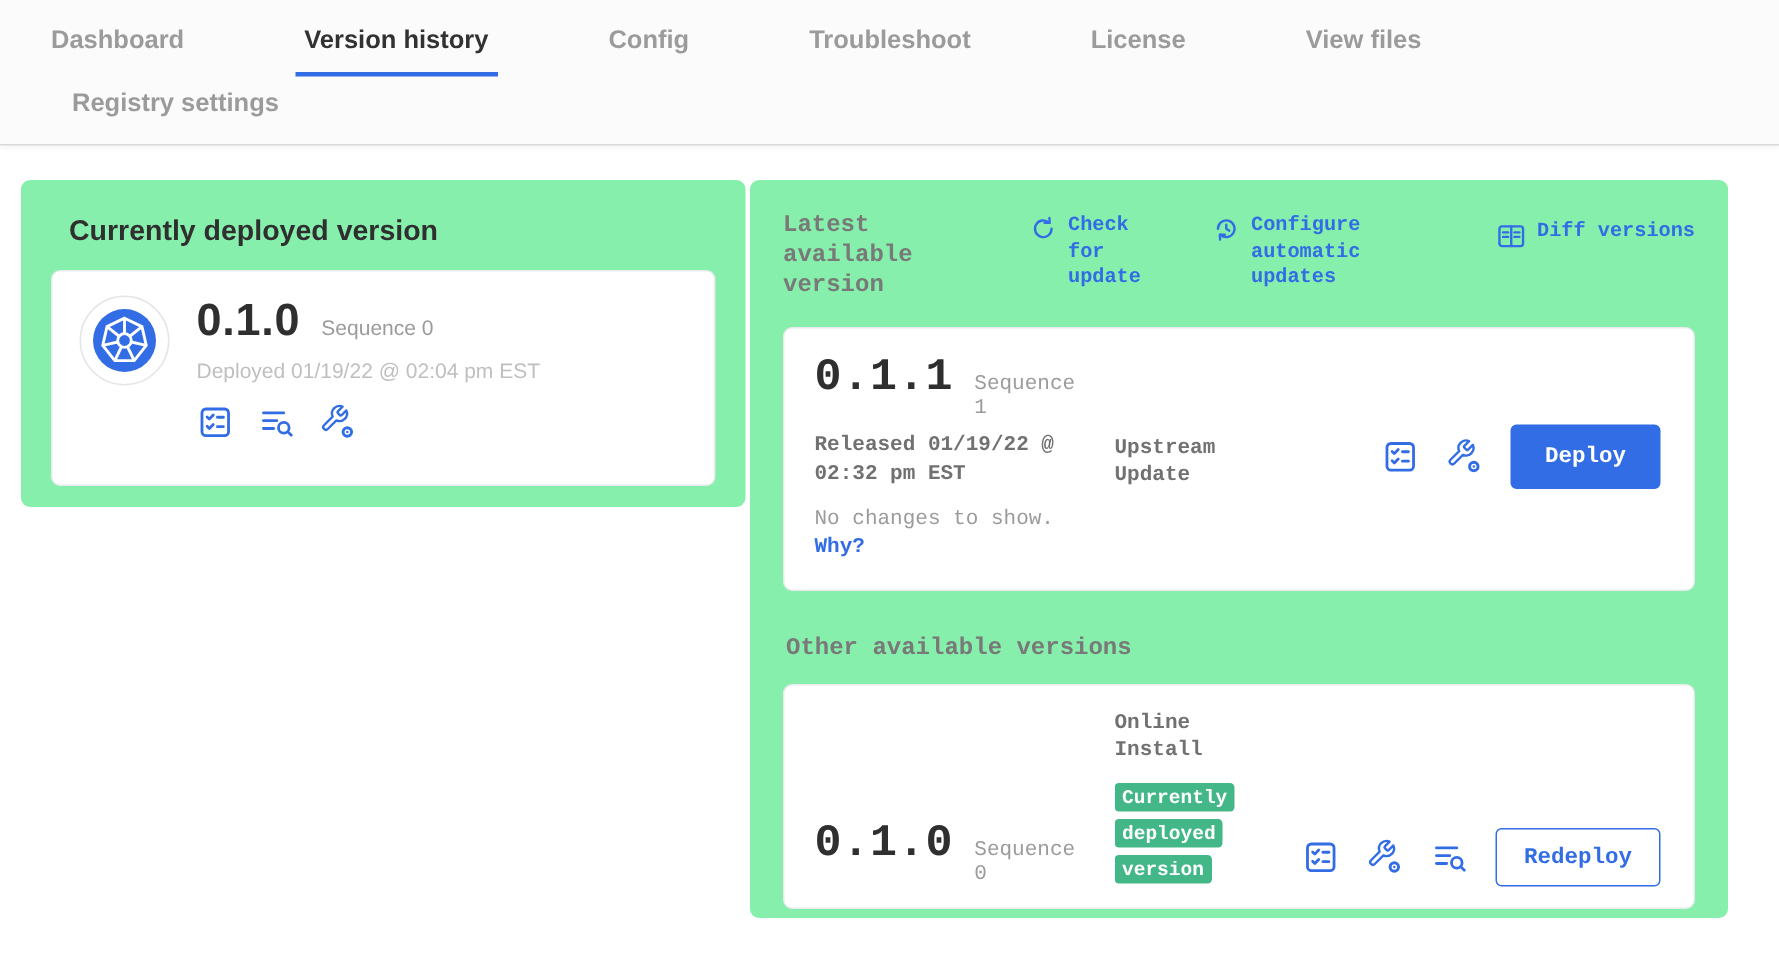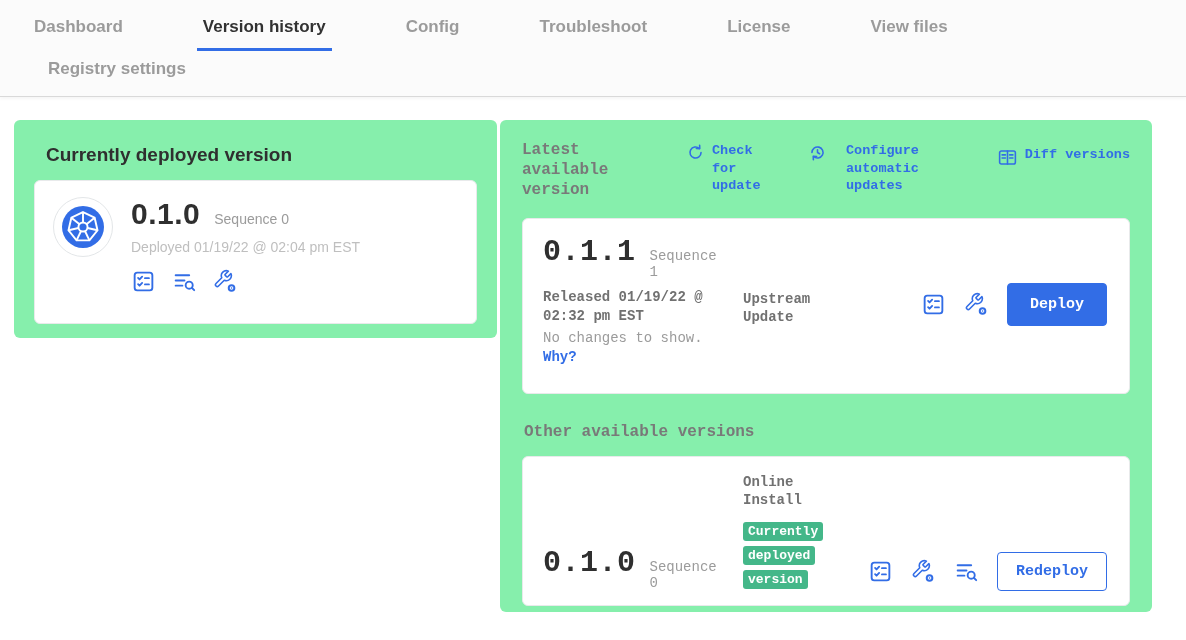--- a/index.html
+++ b/index.html
@@ -44,37 +44,37 @@
 
   
   .latest-header { display:flex; align-items:flex-start; }
   .latest-header .panel-title-gray { width:140px; flex:0 0 auto; }
   .action-link { display:flex; gap:7px; color:#326de6; font-size:13.5px; font-weight:700;
                  line-height:1.3; cursor:pointer; text-decoration:none; padding-top:2px; }
   .action-link svg { width:19px; height:19px; flex:0 0 auto; margin-top:1px; }
   .action-check { margin-left:24px; }
   .action-check .lbl { width:70px; }
   .action-configure { margin-left:26px; }
-  .action-configure .lbl { width:126px;margin-left:12px; }
+  .action-configure .lbl { width:126px; }
   .action-diff { margin-left:auto; padding-top:6px; }
   .action-diff svg { width:21px; height:21px; }
   .action-diff .lbl { white-space:nowrap; }
 
   
   .version-card { margin-top:18px; padding:16px 22px 14px 20px; min-height:176px; }
   .version-card.short { min-height:128px; margin-top:14px; }
   .vc-row { display:flex; align-items:flex-end; }
   .vc-left { width:200px; flex:0 0 auto; }
   .vc-mid { width:96px; flex:0 0 auto; }
   .vc-mid .source { font-size:14px; font-weight:700; color:#717171; line-height:1.3; width:82px; }
   .vc-mid.lowered { margin-top:52px; }
   .vc-actions { margin-left:auto; display:flex; align-items:center; gap:18px; }
   .vc-actions.lowered1 { margin-top:48px; }
   .vc-actions.lowered2 { margin-top:33px; }
-  .no-changes { font-size:14px; color:#9b9b9b; margin-top:4px; }
+  .no-changes { font-size:14px; color:#9b9b9b; margin-top:12px; }
   .why-link { display:inline-block; font-size:14px; font-weight:700; color:#326de6; margin-top:3px; cursor:pointer; text-decoration:none; }
   .other-title { margin:28px 0 0 2px; }
 
   .btn { font-family:inherit; font-size:15px; font-weight:700; border-radius:4px;
          padding:12px 22px; cursor:pointer; }
   .btn-primary { background:#326de6; color:#fff; border:1px solid #326de6; }
   .btn-outline { background:#fff; color:#326de6; border:1.5px solid #326de6; padding:10px 18px; }
 
   .badge-wrap { width:72px; margin-top:10px; line-height:1.5; }
   .badge-green { display:inline; background:#44b789; color:#fff; font-size:13px; font-weight:700;

